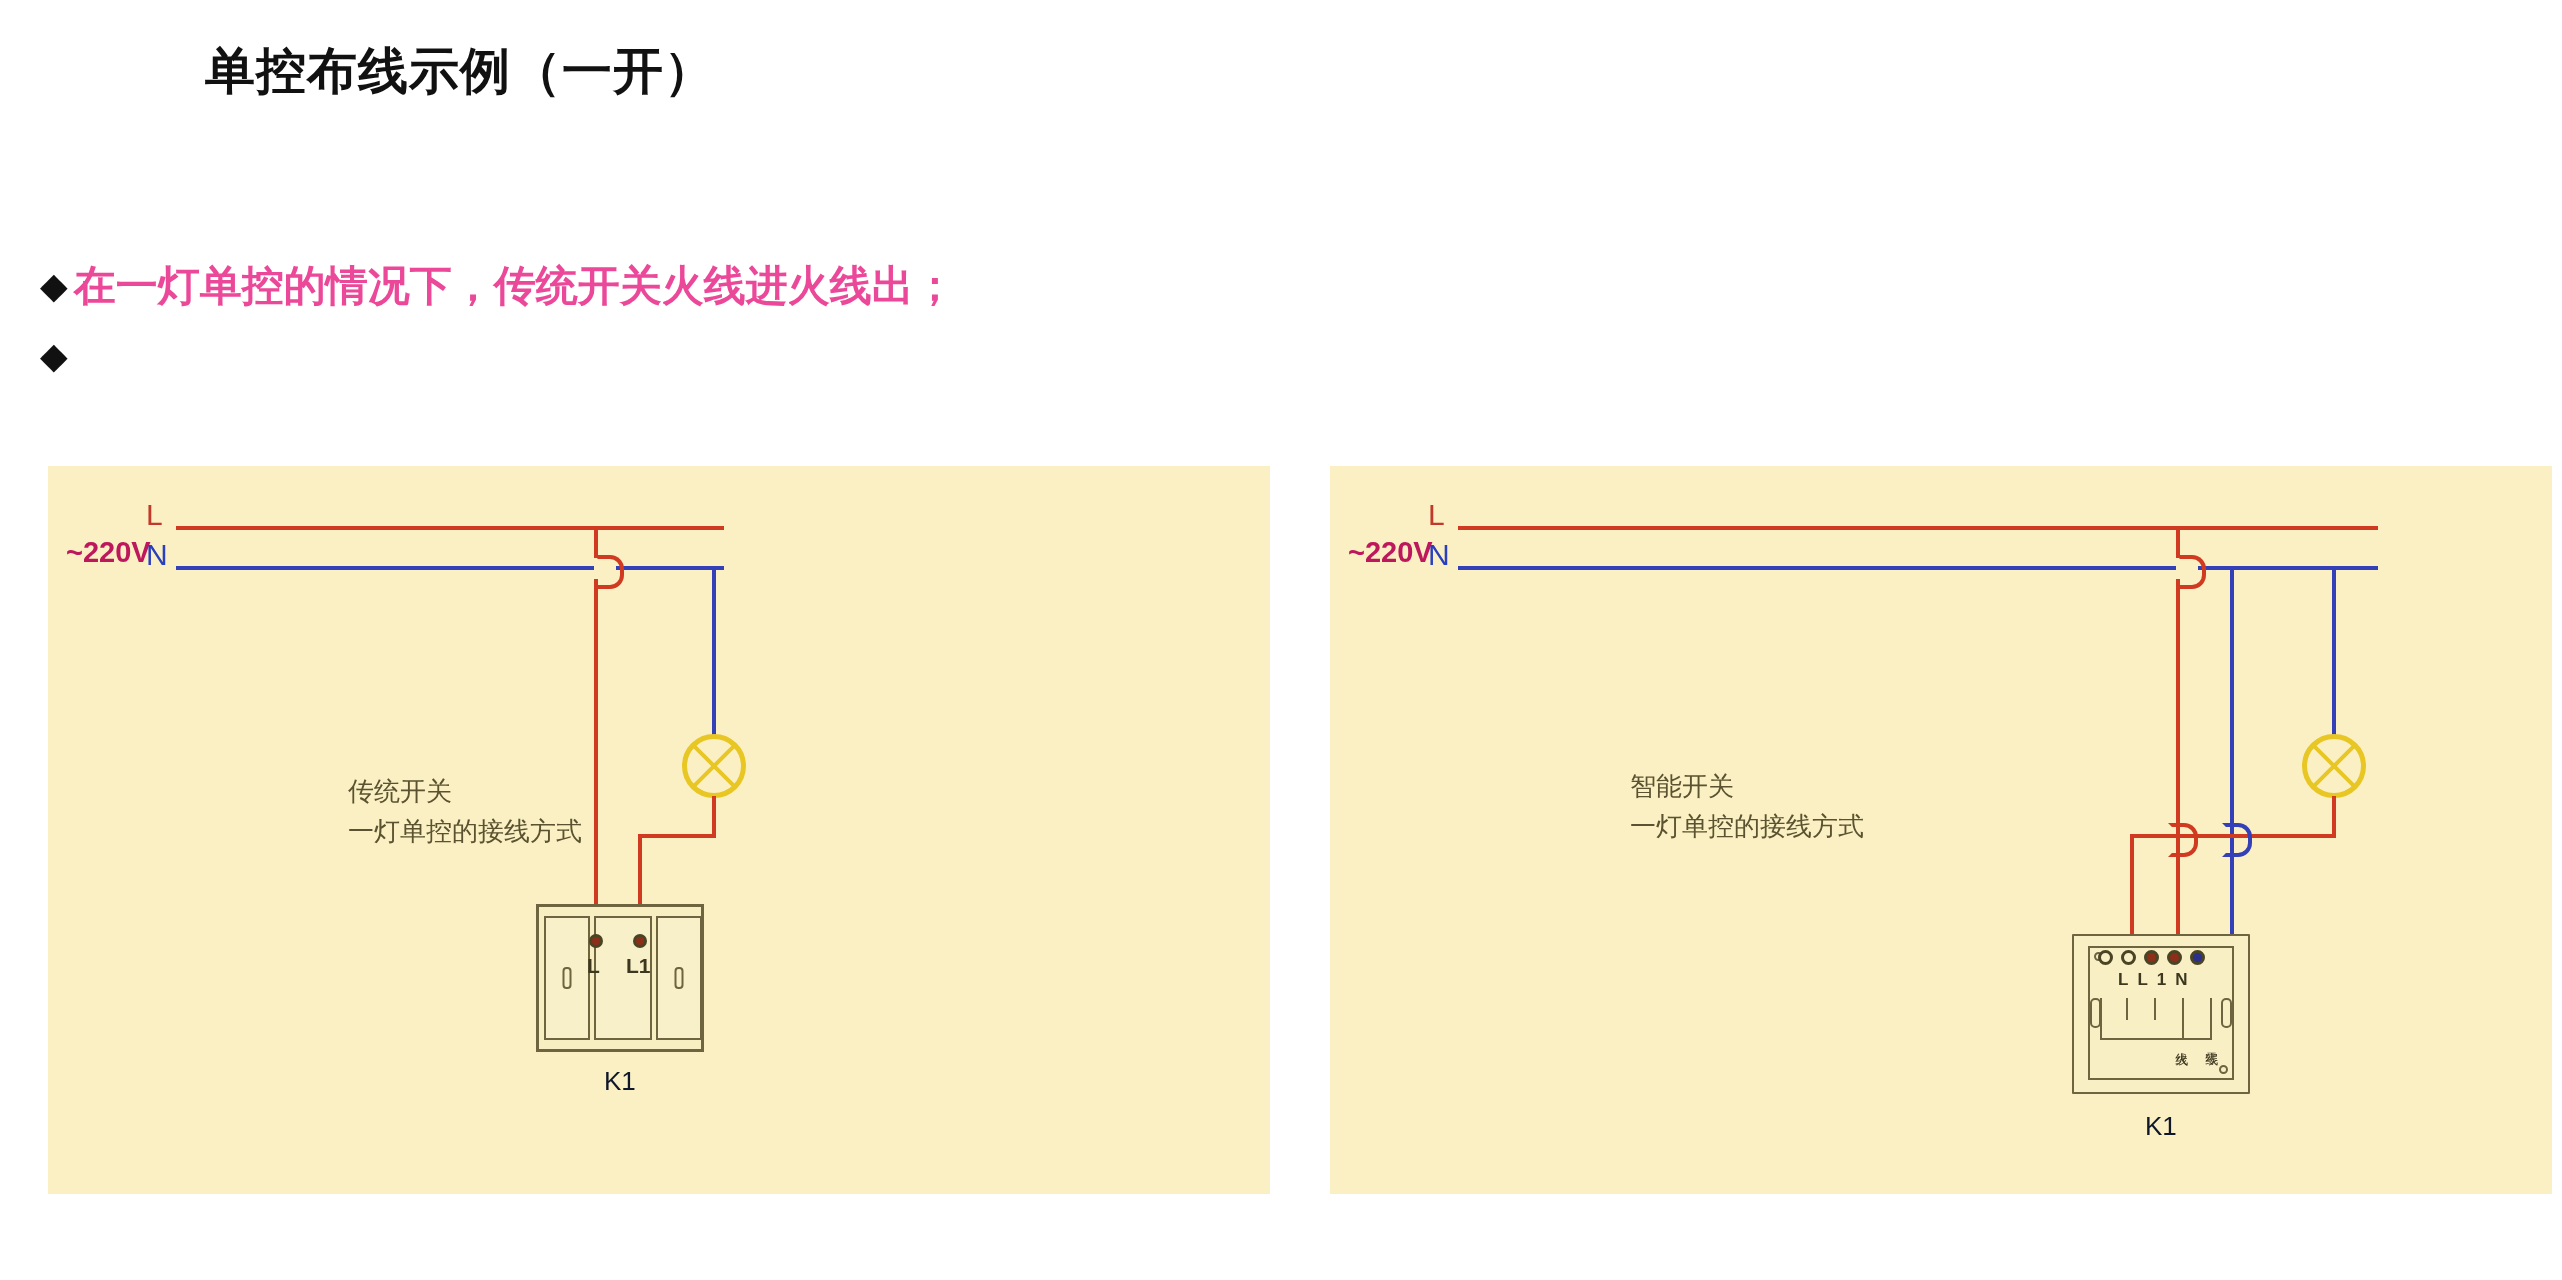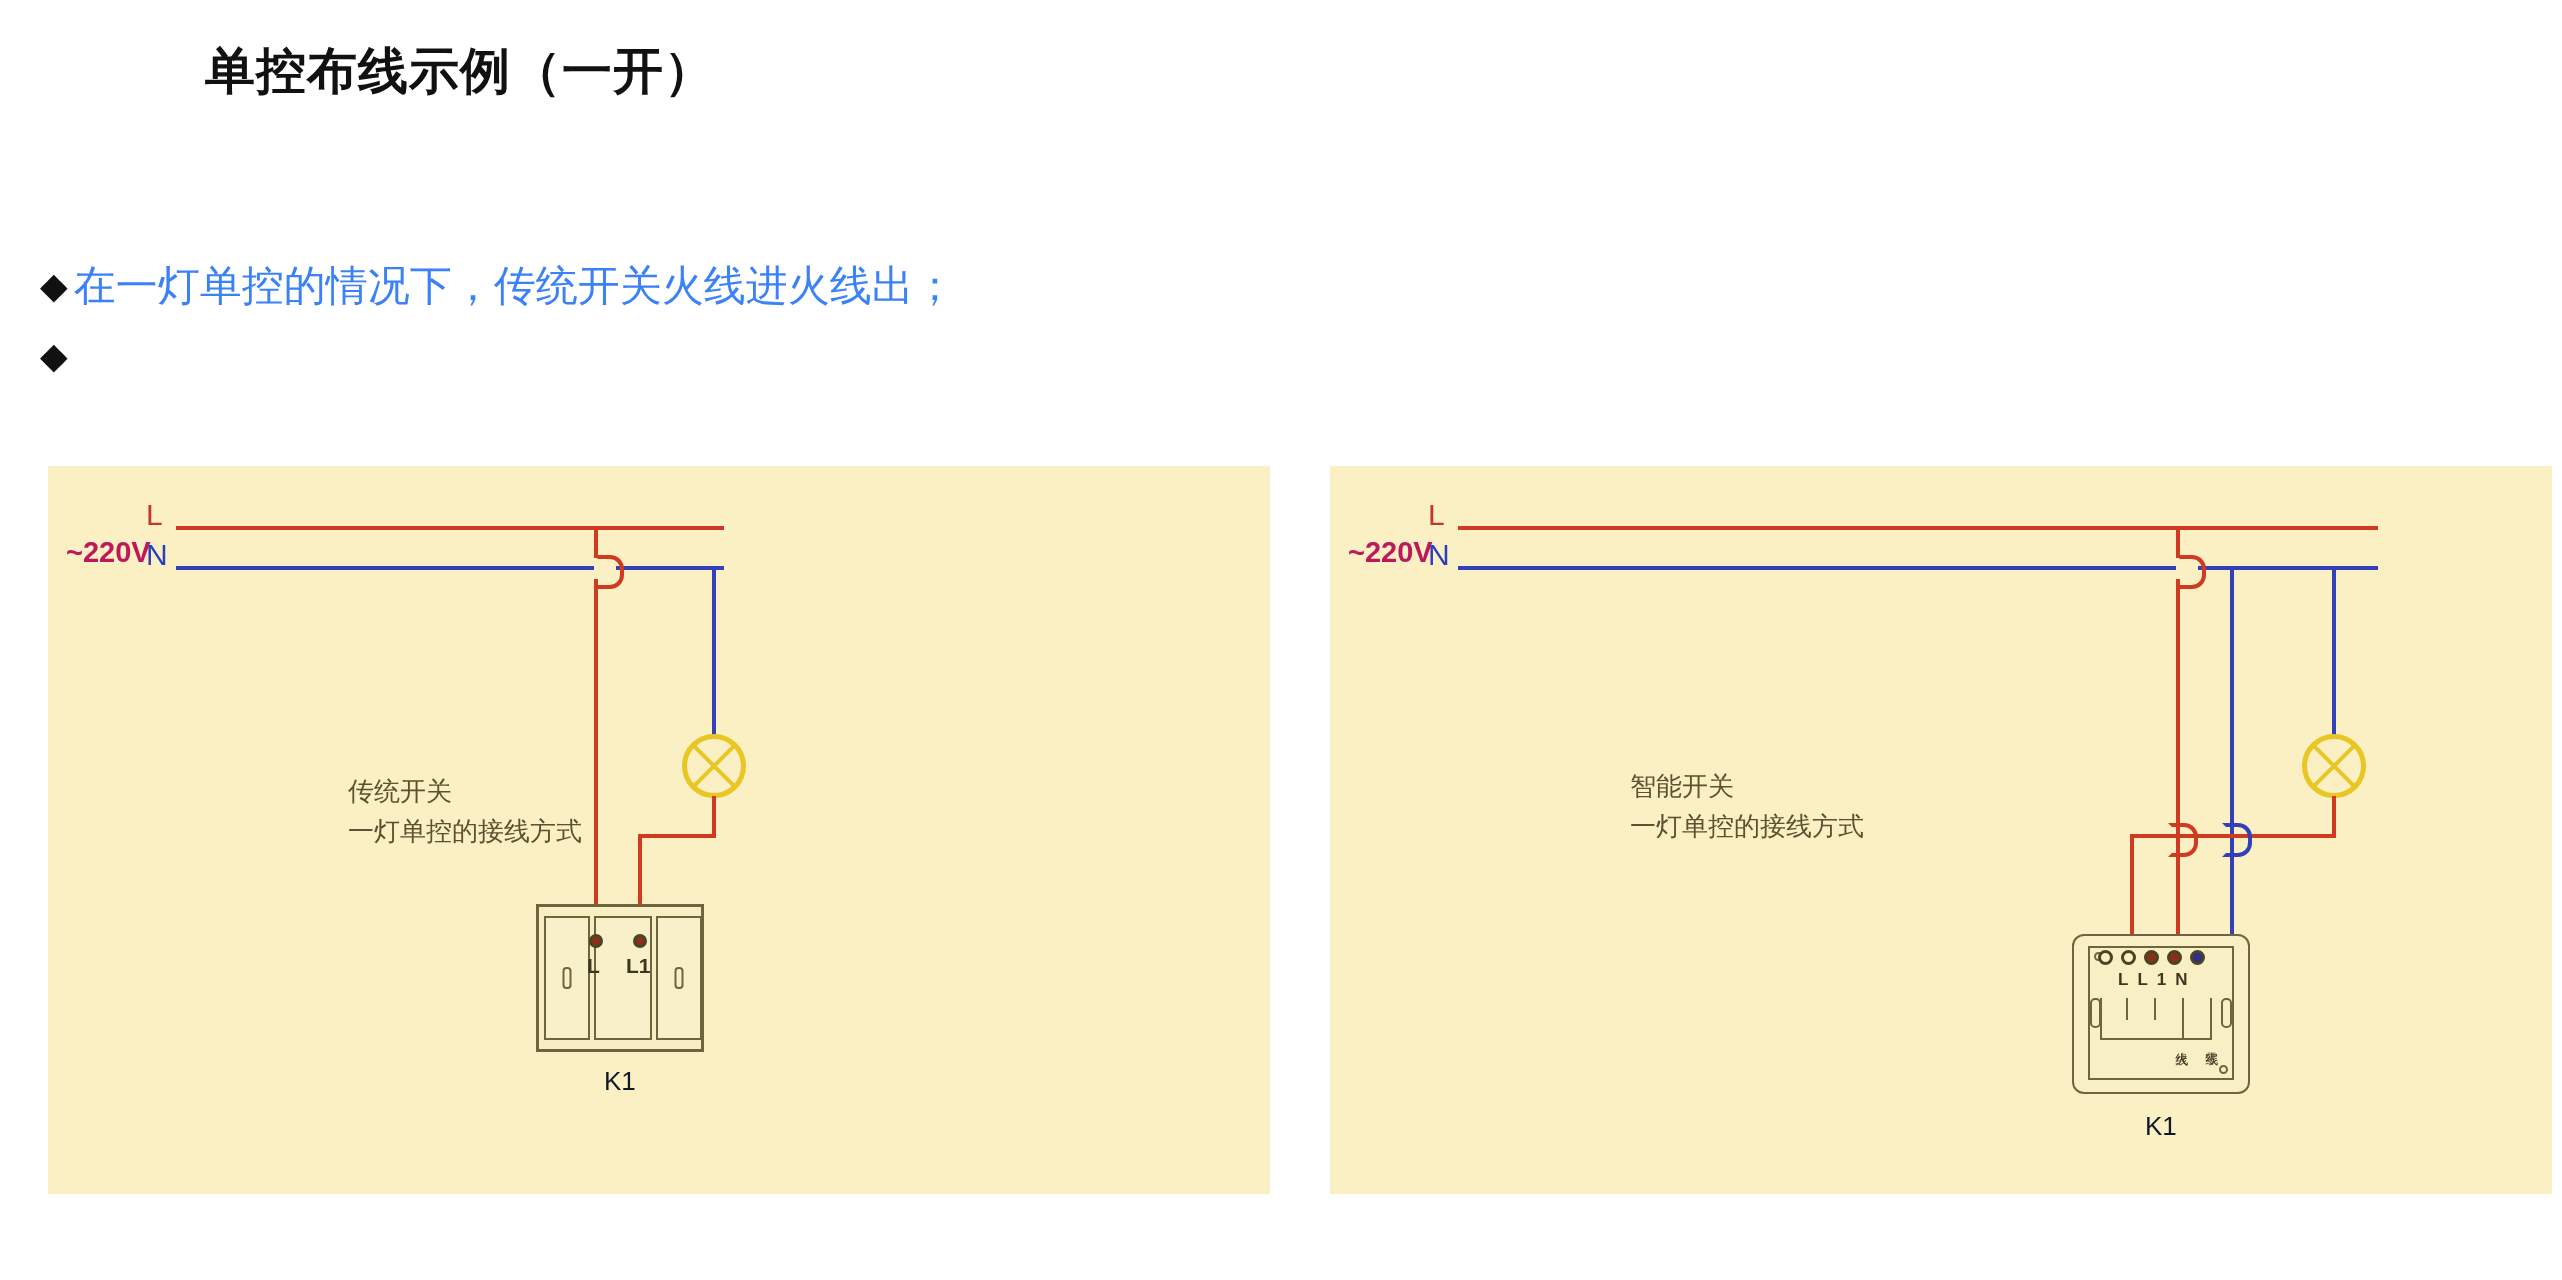--- a/index.html
+++ b/index.html
@@ -42,22 +42,22 @@
   .bullet-marker {
     font-size: 36px;
     line-height: 1;
     color: #111111;
     margin-right: 6px;
     position: relative;
     top: 6px;
   }
   .bullet-text {
     font-size: 42px;
-    font-weight: normal;
-    color: #3b82f6;
+    font-weight: bold;
+    color: #ec4899;
     line-height: 1.15;
   }
 
   
   .panel {
     position: absolute;
     top: 466px;
     width: 1222px;
     height: 728px;
     background: #faf0c3;
@@ -201,21 +201,21 @@
   }
 
   
   .switch-smart {
     position: absolute;
     width: 178px;
     height: 160px;
     border: 2px solid #6e6440;
     background: #f8efc4;
     box-sizing: border-box;
-    border-radius: 12px;
+    border-radius: 1px;
   }
   .switch-smart .inner-frame {
     position: absolute;
     left: 14px; right: 14px; top: 10px; bottom: 12px;
     border: 2px solid #6e6440;
     box-sizing: border-box;
   }
   .smart-term-row {
     position: absolute;
     top: 14px;

